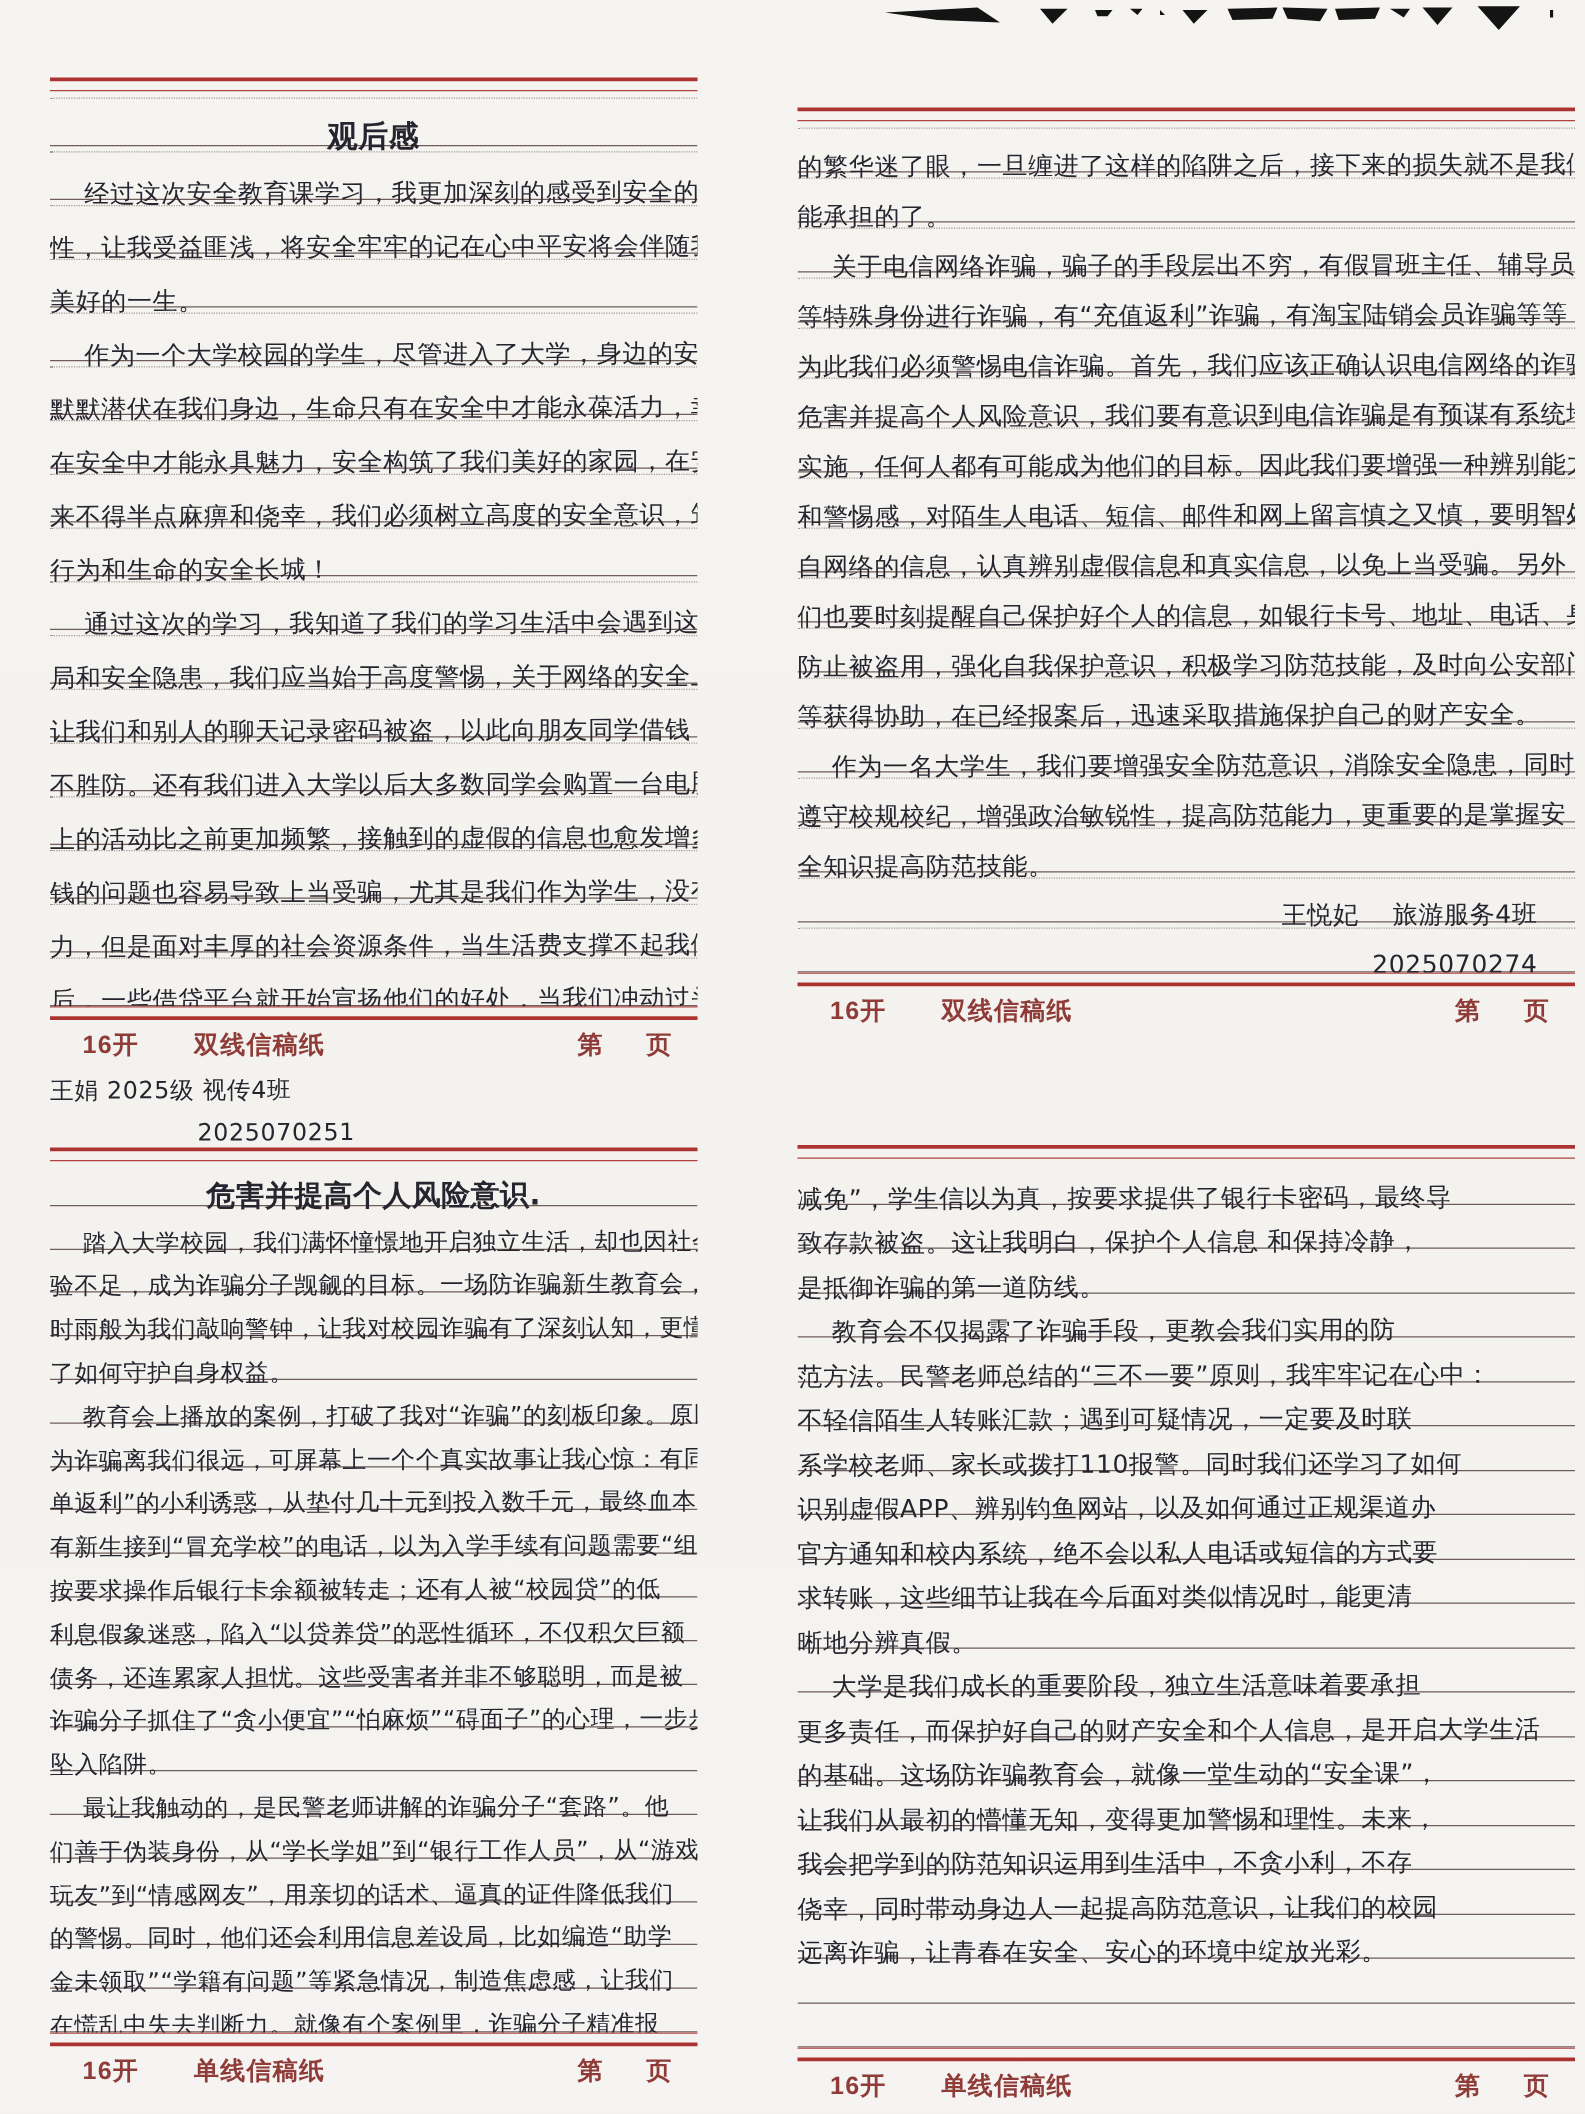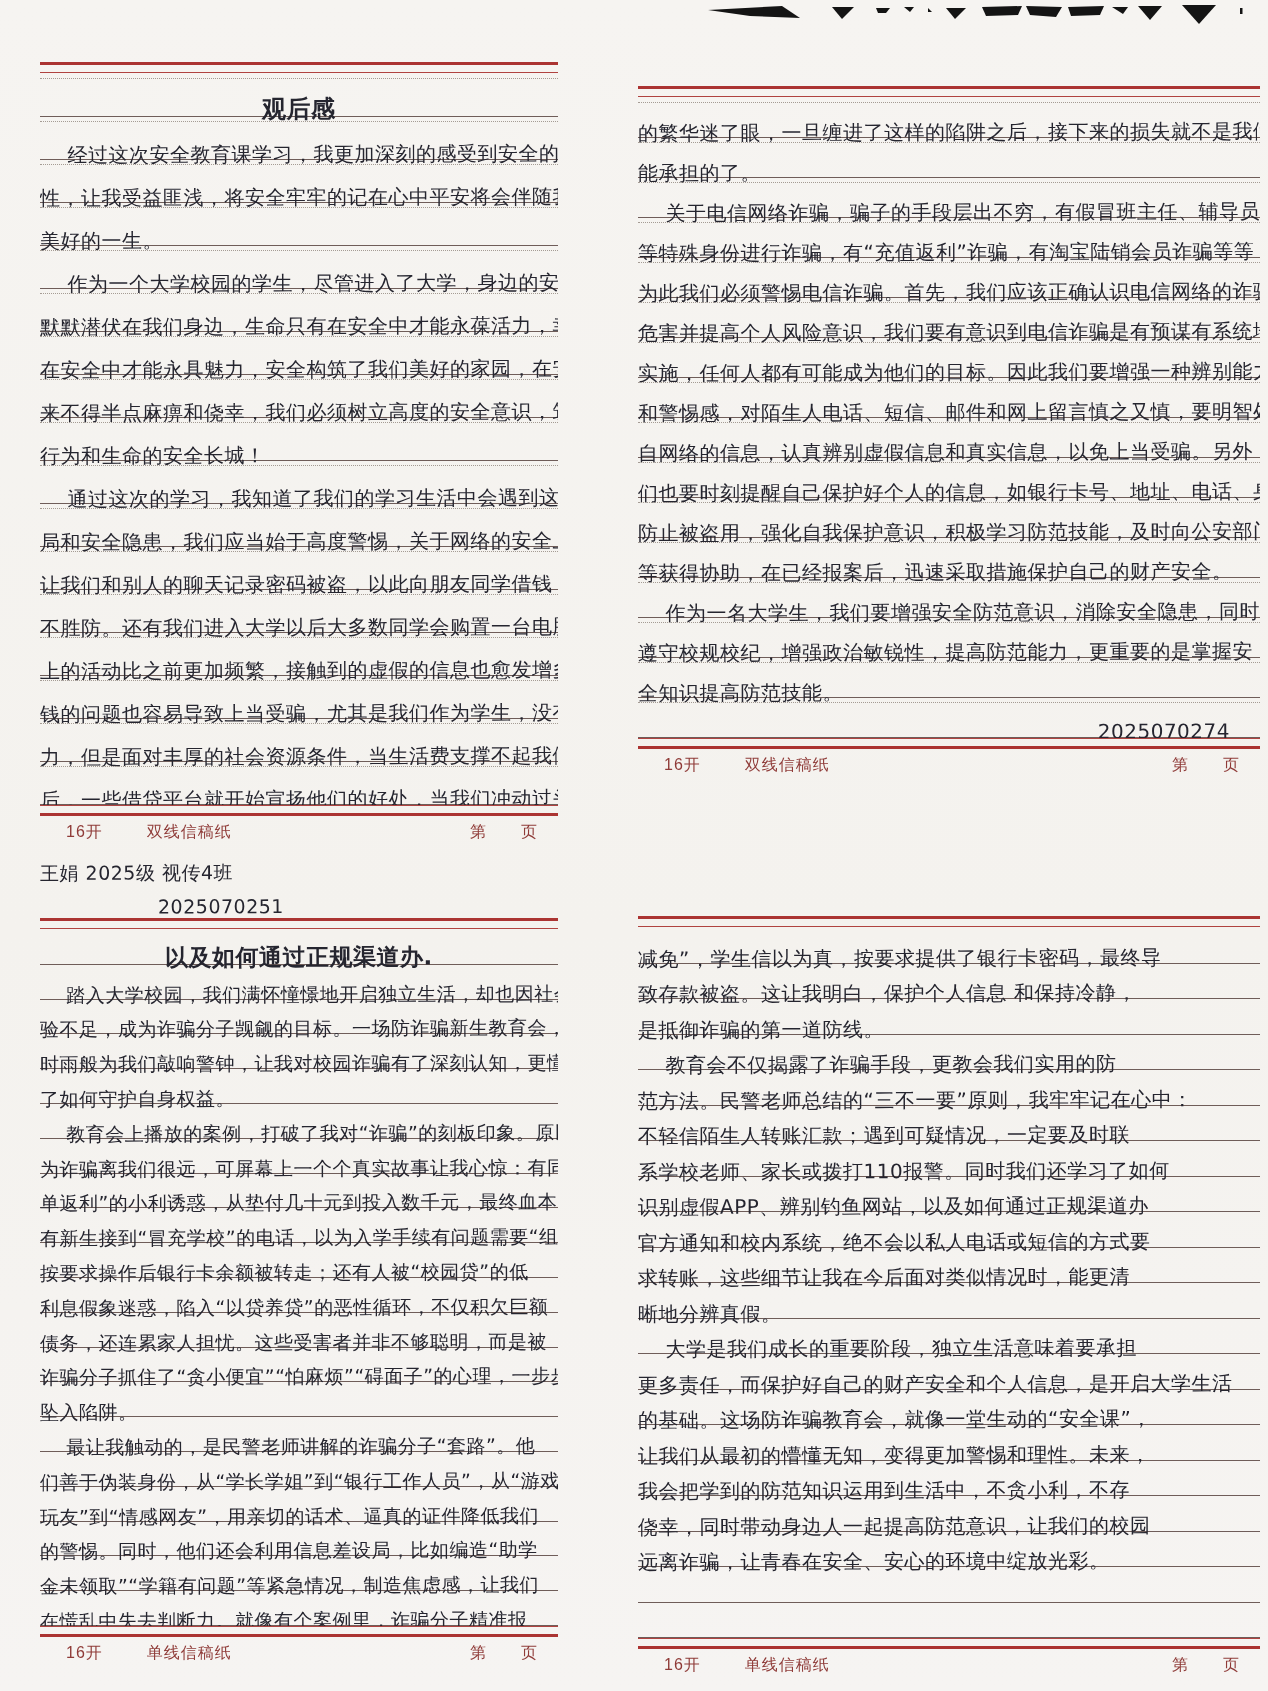--- a/index.html
+++ b/index.html
@@ -54,21 +54,21 @@
   .page-header .hw-line::before{display:none;}
   .page-header .hw-line .ink{margin-bottom:2px;}
   .page-header .hw-line.al-indent .ink{padding-left:118px;}
   
   .paper-footer{
     display:flex;align-items:center;
     margin-top:6px;
     padding:0 6px 0 26px;
     color:#8f3b38;
     font-family:"Liberation Sans",sans-serif;
-    font-weight:normal;font-size:16px;
+    font-weight:bold;font-size:20px;
     letter-spacing:1px;
   }
   .paper-footer .ftype{margin-left:44px;}
   .paper-footer .spacer{flex:1;}
   .paper-footer .pright{margin-left:34px;margin-right:14px;}
   
   .scan-marks{position:absolute;left:700;top:0;}
 </style>
 </head>
 <body>
@@ -200,20 +200,23 @@
         <div class="hw-line">
           <span class="ink">    作为一名大学生，我们要增强安全防范意识，消除安全隐患，同时还要</span>
         </div>
         <div class="hw-line">
           <span class="ink">遵守校规校纪，增强政治敏锐性，提高防范能力，更重要的是掌握安</span>
         </div>
         <div class="hw-line">
           <span class="ink">全知识提高防范技能。</span>
         </div>
         <div class="hw-line al-right">
+          <span class="ink">王悦妃    旅游服务4班</span>
+        </div>
+        <div class="hw-line al-right">
           <span class="ink">2025070274</span>
         </div>
       </div>
     <div class="red-rule bottom"></div>
     <div class="paper-footer">
       <span>16开</span>
       <span class="ftype">双线信稿纸</span>
       <span class="spacer"></span>
       <span>第</span>
       <span class="pright">页</span>
@@ -225,21 +228,21 @@
         <div class="hw-line">
           <span class="ink">王娟 2025级 视传4班</span>
         </div>
         <div class="hw-line al-indent">
           <span class="ink">2025070251</span>
         </div>
       </div>
     <div class="red-rule"></div>
     <div class="lines">
         <div class="hw-line al-center">
-          <span class="ink">以及如何通过正规渠道办.</span>
+          <span class="ink">危害并提高个人风险意识.</span>
         </div>
         <div class="hw-line">
           <span class="ink">    踏入大学校园，我们满怀憧憬地开启独立生活，却也因社会经</span>
         </div>
         <div class="hw-line">
           <span class="ink">验不足，成为诈骗分子觊觎的目标。一场防诈骗新生教育会，如及</span>
         </div>
         <div class="hw-line">
           <span class="ink">时雨般为我们敲响警钟，让我对校园诈骗有了深刻认知，更懂得</span>
         </div>

